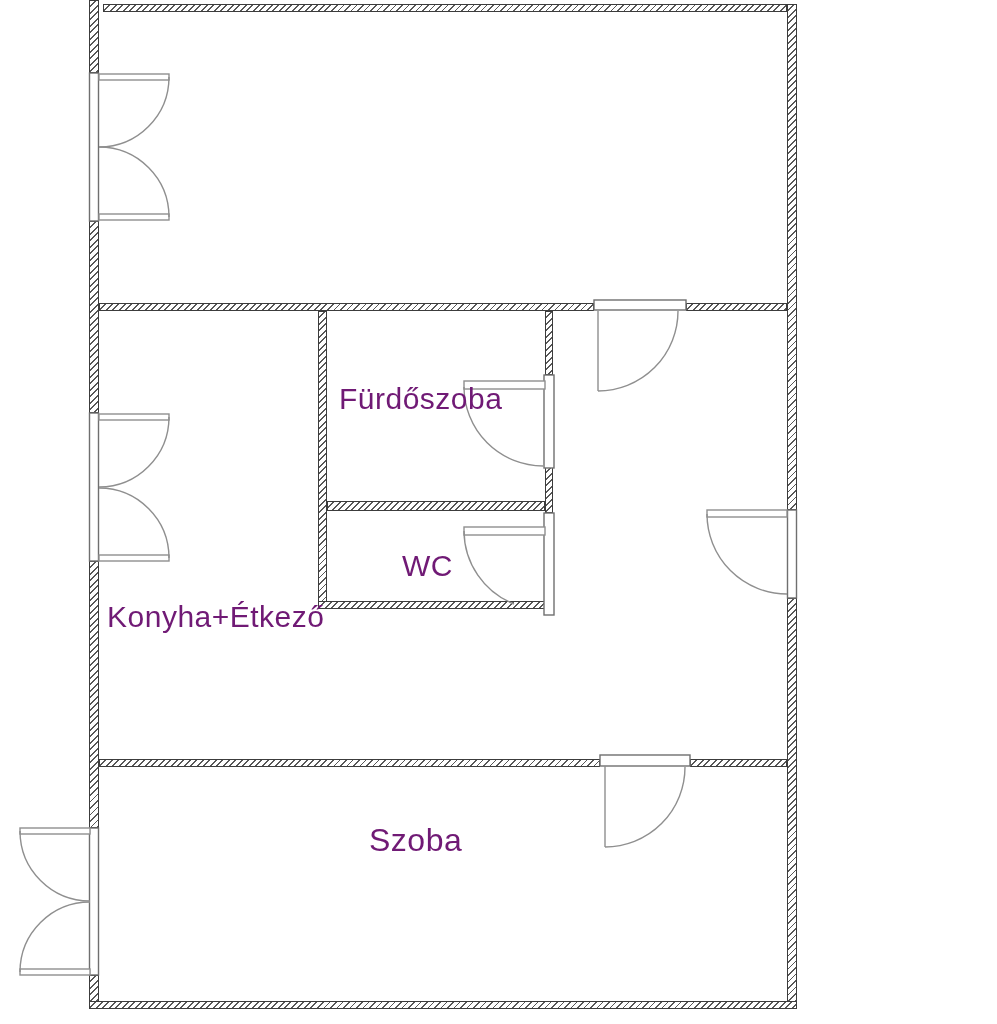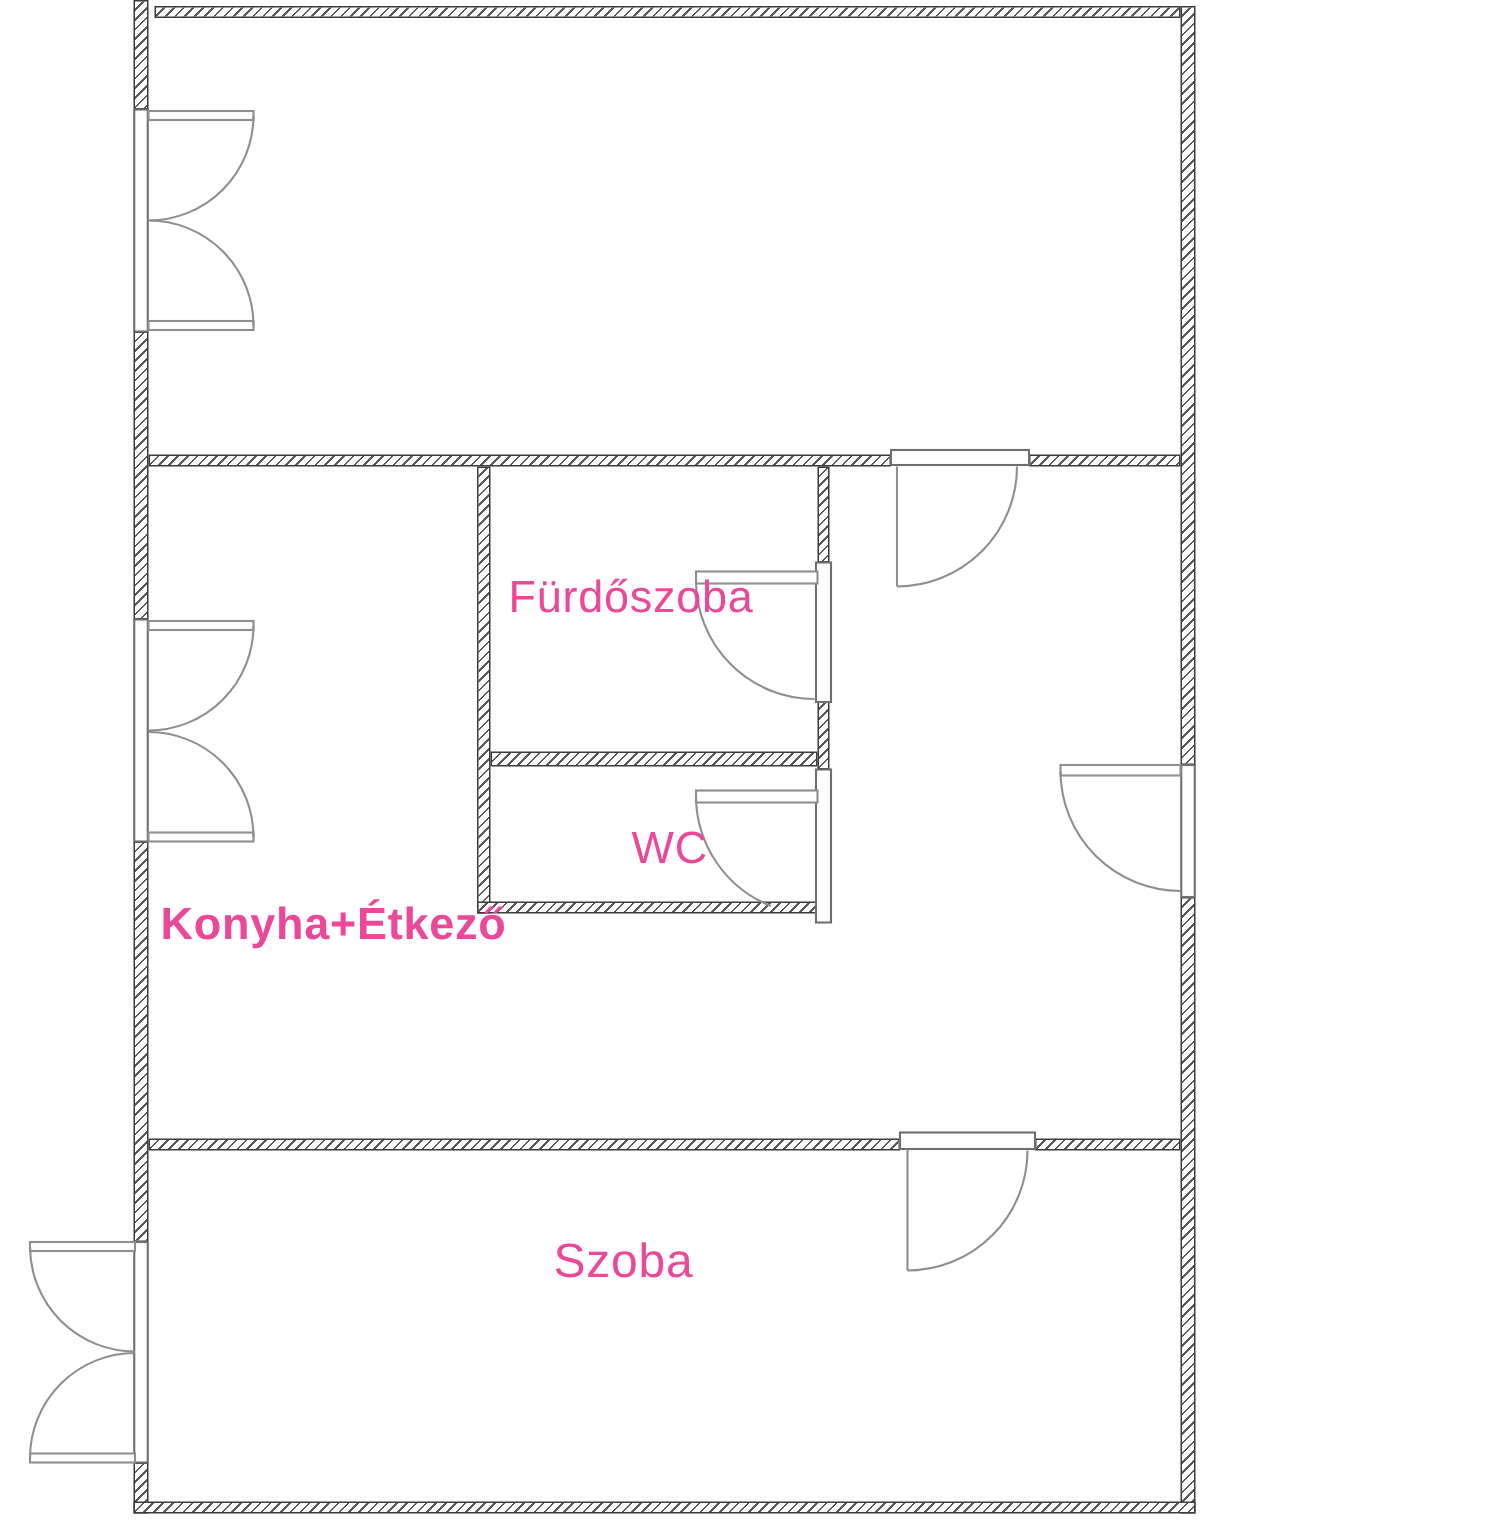--- a/index.html
+++ b/index.html
@@ -7,21 +7,21 @@
     position:relative;width:997px;height:1024px;background:#ffffff;overflow:hidden;
     font-family:"Liberation Sans", sans-serif;
   }
   .wall{
     position:absolute;box-sizing:border-box;
     background:repeating-linear-gradient(135deg,#ffffff 0 3.4px,#585858 3.4px 4.6px);
     border:1px solid #3c3c3c;
   }
   .overlay{position:absolute;left:0;top:0;}
   .room-label{
-    position:absolute;color:#ec4899;font-size:30px;line-height:1;white-space:nowrap;
+    position:absolute;color:#701a75;font-size:30px;line-height:1;white-space:nowrap;
     letter-spacing:0.5px;
   }
 </style>
 </head>
 <body>
 
 <div class="stage">
 
   <div class="wall" style="left:89px;top:0;width:10px;height:73px;"></div>
   <div class="wall" style="left:89px;top:221px;width:10px;height:192px;"></div>
@@ -93,19 +93,19 @@
 
     <g stroke="#8f8f8f">
       <rect x="600" y="755" width="90" height="11" fill="#ffffff" stroke="#6f6f6f"></rect>
       <line x1="605" y1="766" x2="605" y2="847"></line>
       <path d="M605,847 A80,80 0 0 0 685,767"></path>
     </g>
   </svg>
 
   <div class="room-label" style="left:339px;top:384px;">Fürdőszoba</div>
 
-  <div class="room-label" style="left:402px;top:551px;margin-left:19px;">WC</div>
+  <div class="room-label" style="left:402px;top:551px;">WC</div>
 
-  <div class="room-label" style="left:107px;top:602px;font-weight:bold;">Konyha+Étkező</div>
+  <div class="room-label" style="left:107px;top:602px;">Konyha+Étkező</div>
 
   <div class="room-label" style="left:349px;top:824px;font-size:32px;margin-left:20px;">Szoba</div>
 
 </div>
 
 </body></html>

